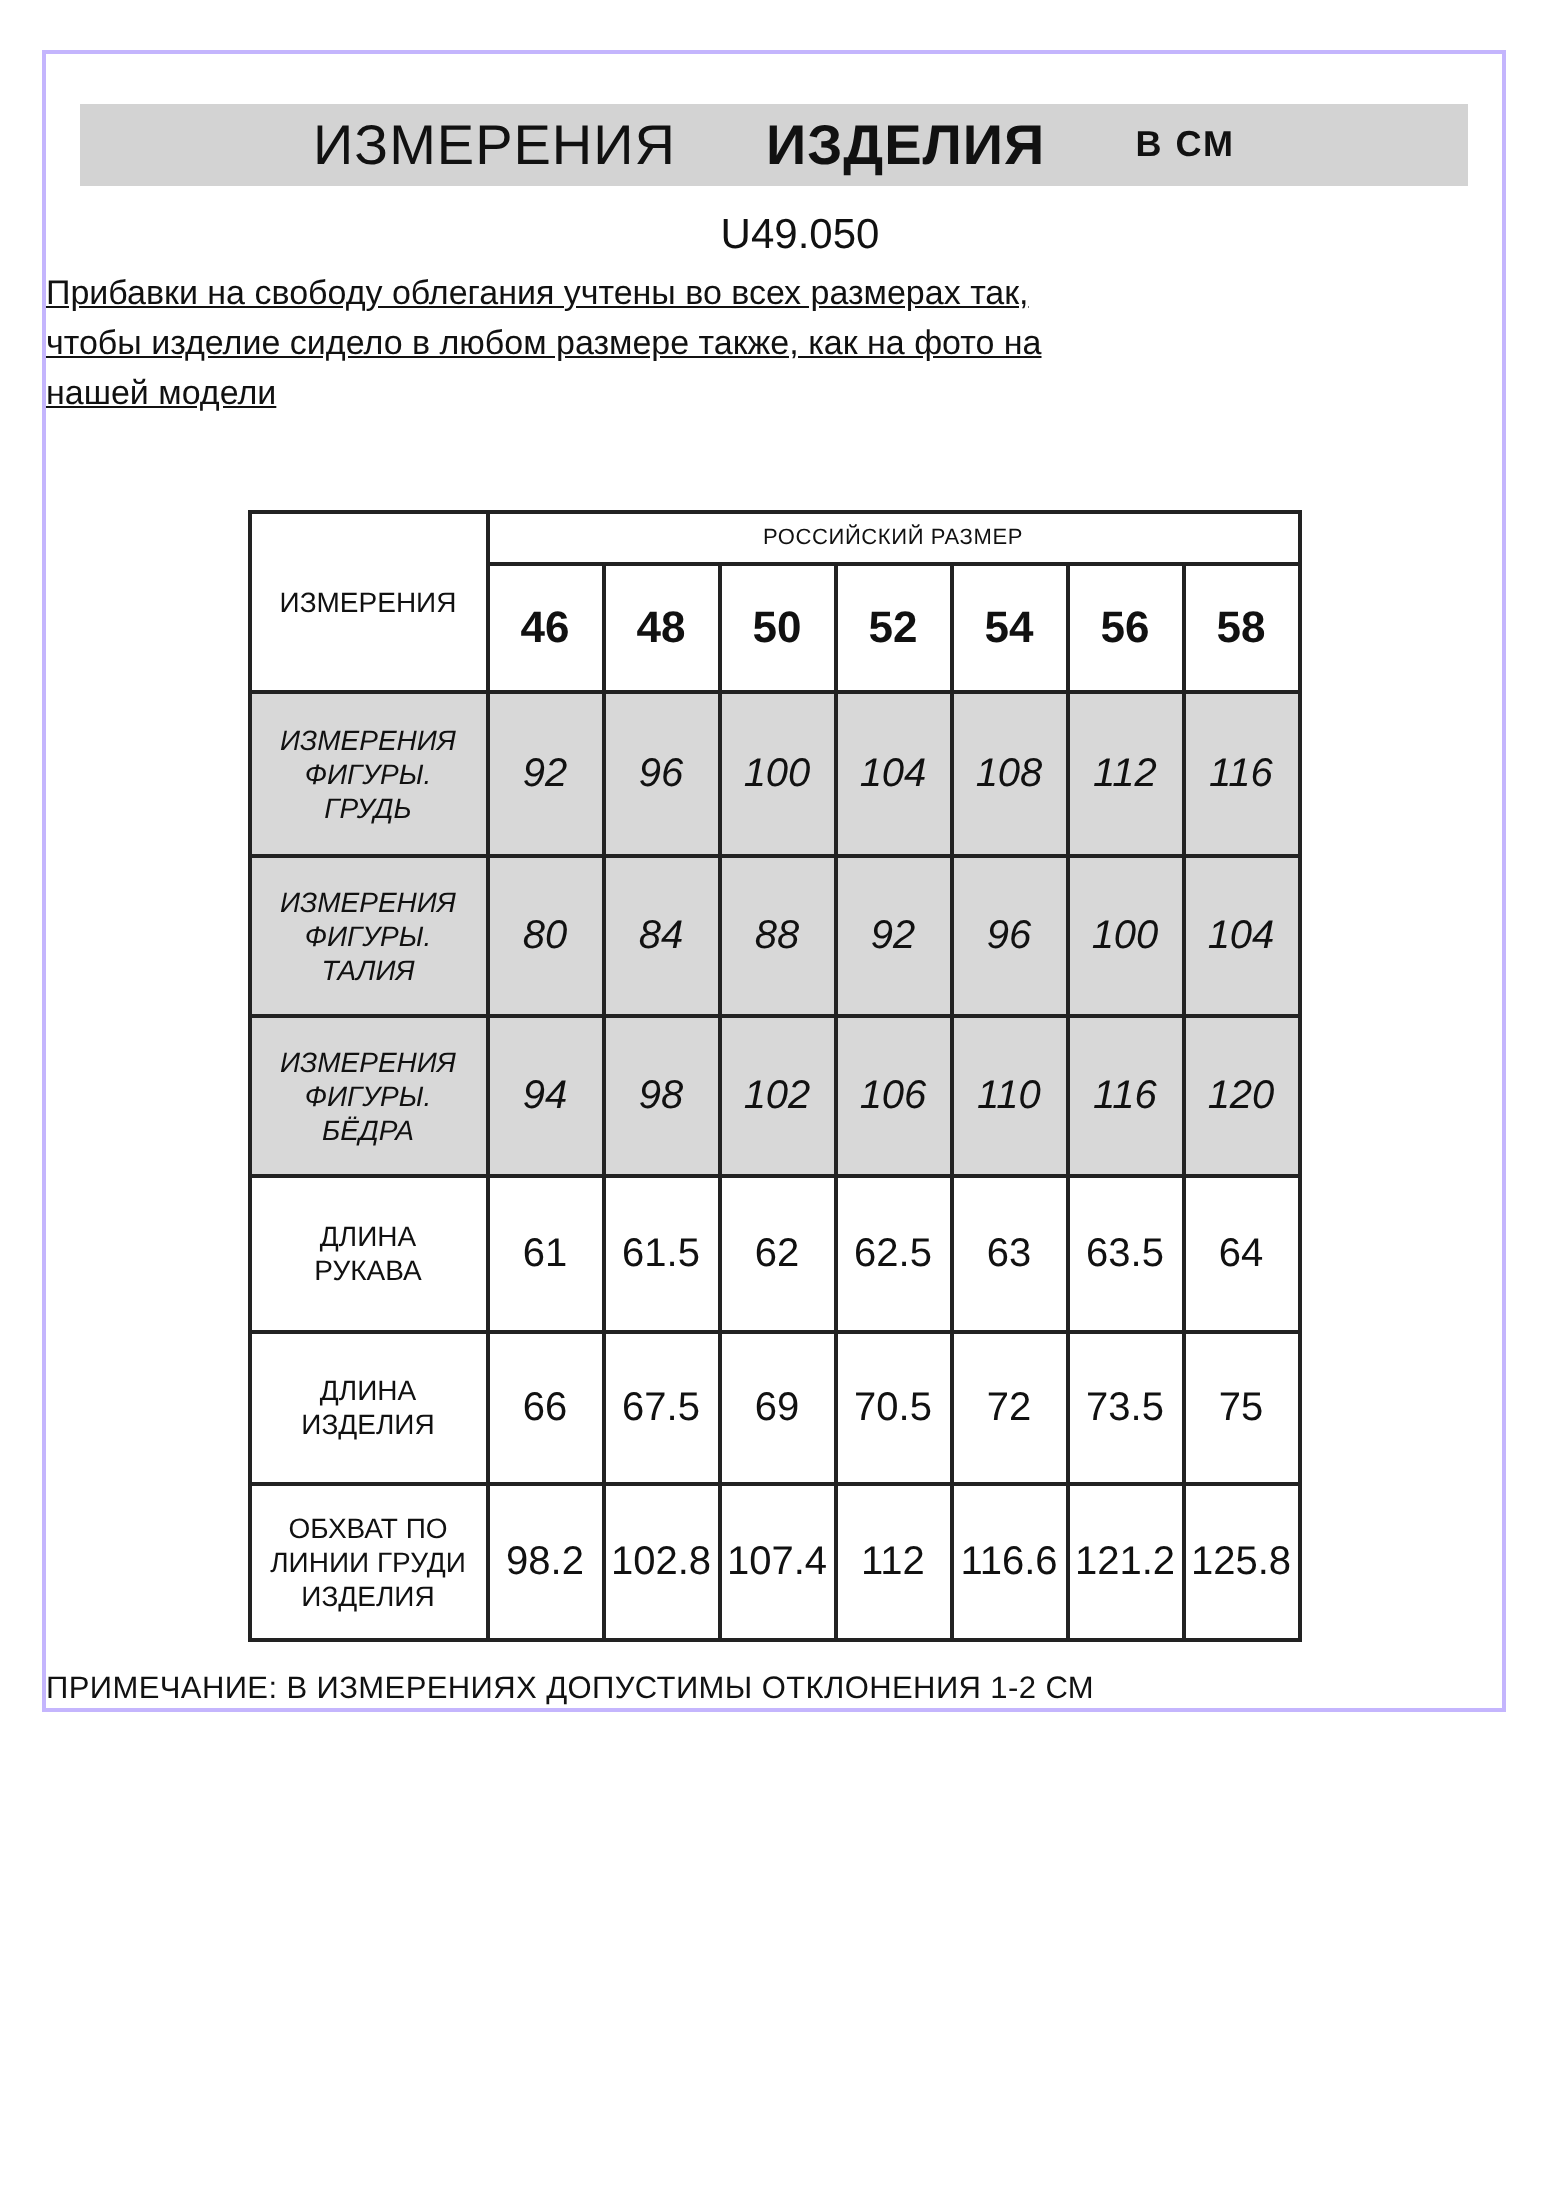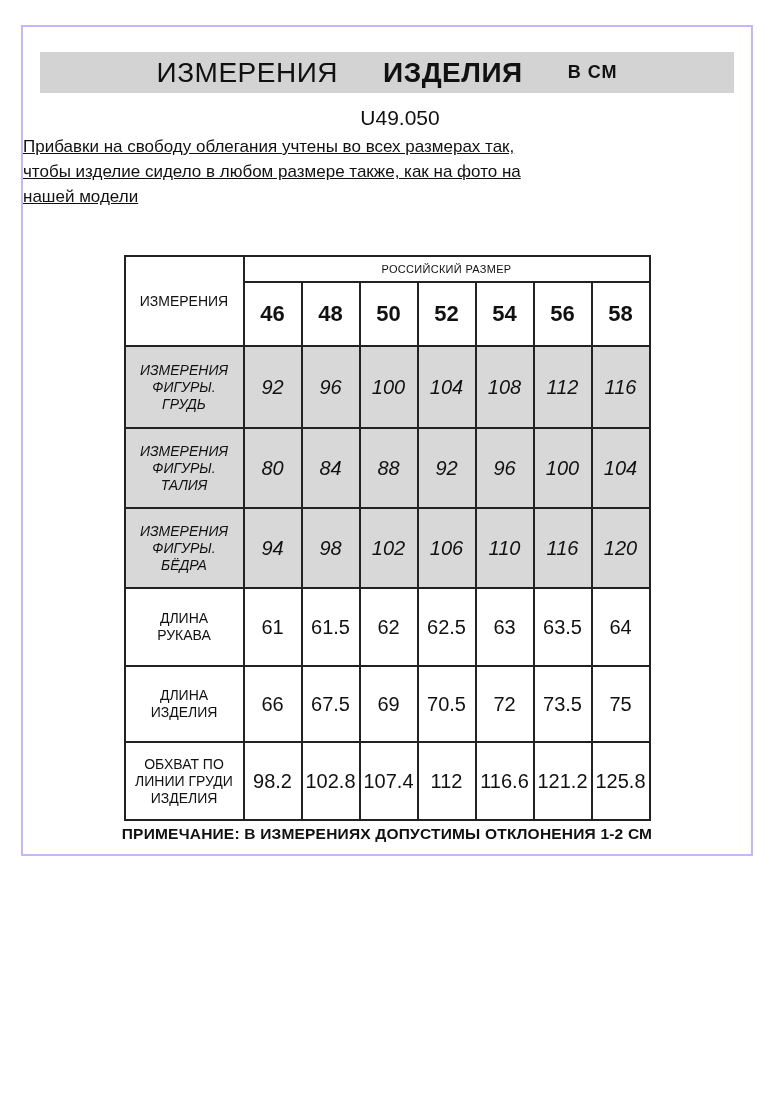--- a/index.html
+++ b/index.html
@@ -72,24 +72,24 @@
   tr.r-sleeve { height: 78px; }
   tr.r-length { height: 76px; }
   tr.r-girth  { height: 78px; }
   td.corner { font-size: 14px; }
   td.group  { font-size: 11px; letter-spacing: 0.3px; }
   td.size   { font-size: 22px; font-weight: 700; }
   td.lbl    { font-size: 14px; padding: 0 8px; line-height: 17px; }
   td.val    { font-size: 20px; }
   tr.shaded td { background: var(--shaded-row-bg); font-style: italic; }
   .note {
-    margin-top: 4px;
-    text-align: center;
+    margin-top: 15px;
+    text-align: left;
     font-size: 15.5px;
-    font-weight: 700;
+    font-weight: 400;
     letter-spacing: 0.2px;
   }
 </style>
 </head>
 <body>
 
 <div class="frame">
 
   <div class="banner">
     <span class="t1">ИЗМЕРЕНИЯ</span>

